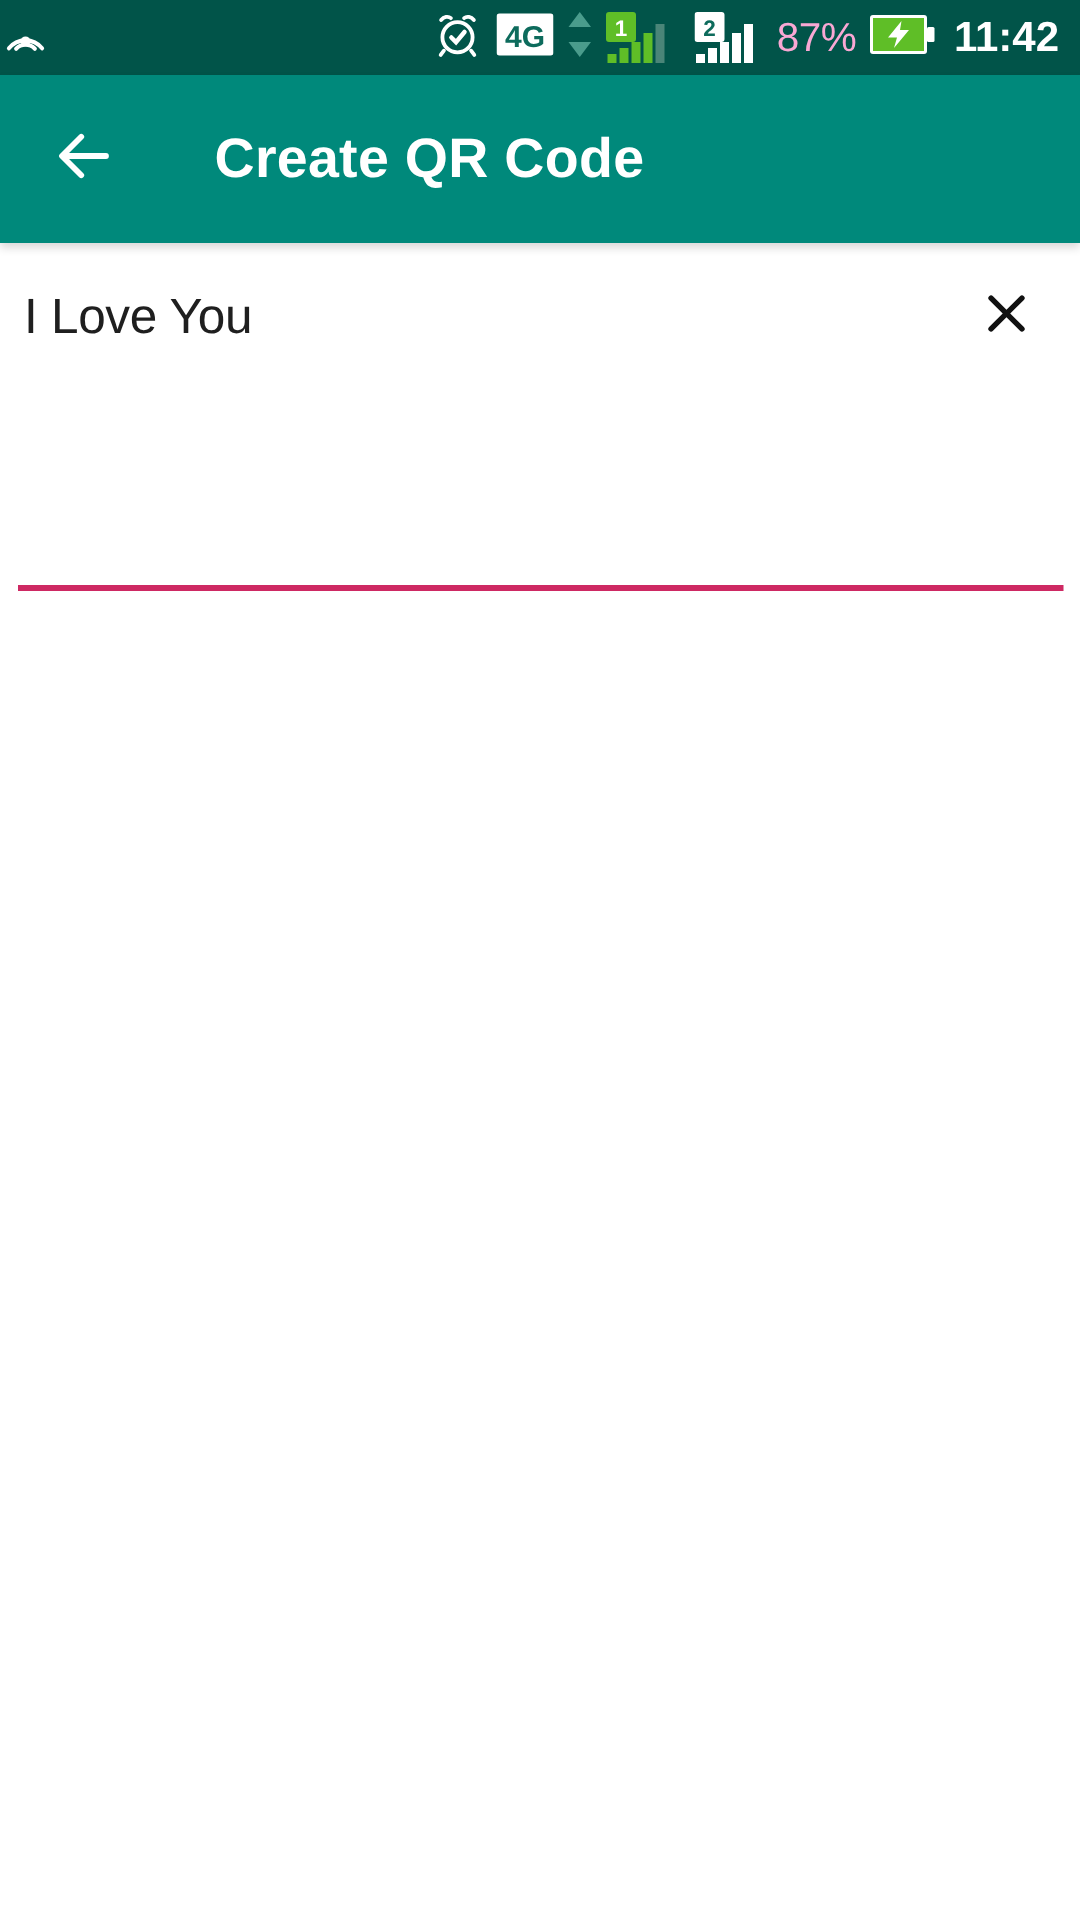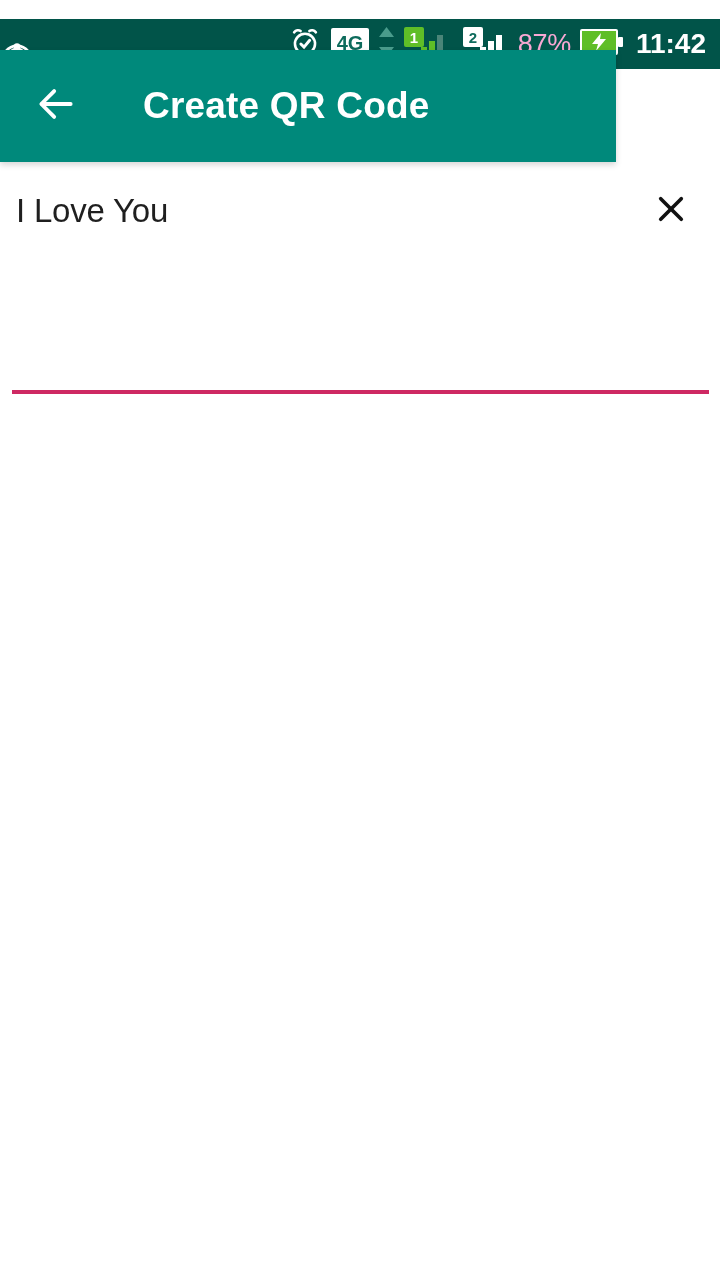--- a/index.html
+++ b/index.html
@@ -24,21 +24,20 @@
   #status-bar {
     position: absolute;
     top: 0; left: 0;
     width: 720px;
     height: 50px;
     background: #015449;
     display: flex;
     align-items: center;
     justify-content: space-between;
     padding: 0 14px 0 0;
-    margin-top: 19px;
   }
 
   #status-left { display: flex; align-items: center; }
 
   #status-right {
     display: flex;
     align-items: center;
     gap: 9px;
   }
 
@@ -64,21 +63,21 @@
     font-weight: 700;
     letter-spacing: 0px;
     line-height: 1;
     margin-left: 3px;
   }
 
   
   #app-bar {
     position: absolute;
     top: 50px; left: 0;
-    width: 616px;
+    width: 720px;
     height: 112px;
     background: #00897B;
     display: flex;
     align-items: center;
     box-shadow: 0 3px 6px rgba(0,0,0,0.16);
     z-index: 5;
   }
 
   #back-button {
     width: 56px; height: 56px;

